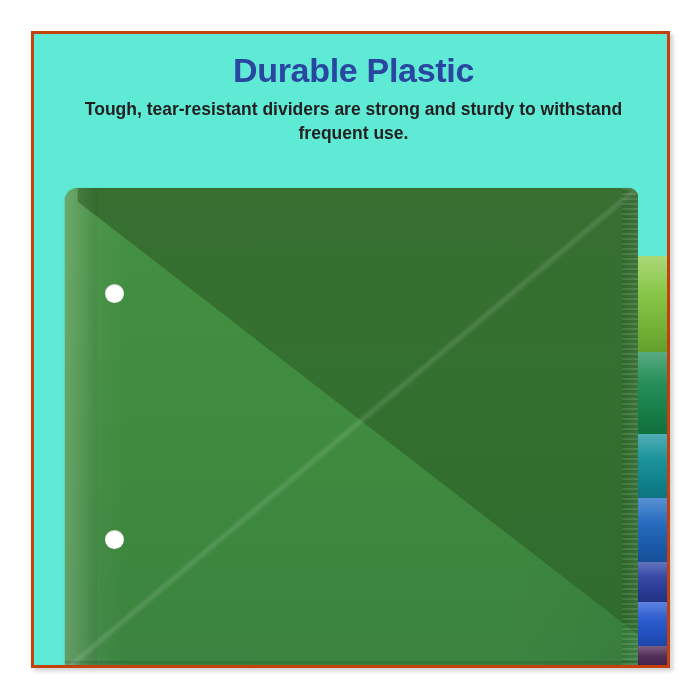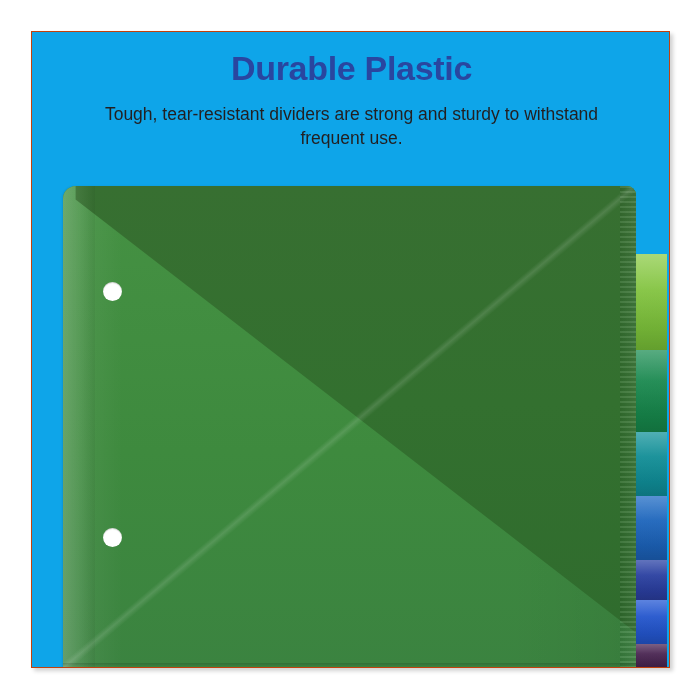--- a/index.html
+++ b/index.html
@@ -19,22 +19,22 @@
     background: #ffffff;
   }
 
   
   #product-card {
     position: absolute;
     left: 31px;
     top: 31px;
     width: 639px;
     height: 637px;
-    background: #0ea5e9;
-    border: 1px solid #c2410c;
+    background: #5eead4;
+    border: 3px solid #c2410c;
     box-shadow: 3px 3px 4px rgba(0,0,0,0.18);
     overflow: hidden;
     box-sizing: border-box;
   }
 
   
   #headline-block {
     position: absolute;
     left: 0;
     top: 18px;
@@ -45,24 +45,24 @@
   #headline-title {
     margin: 0;
     font-size: 34px;
     font-weight: bold;
     color: #2946a0;
     letter-spacing: -0.3px;
     line-height: 1.1;
   }
 
   #headline-subtitle {
-    margin: 16px auto 0 auto;
+    margin: 9px auto 0 auto;
     width: 560px;
     font-size: 17.5px;
-    font-weight: normal;
+    font-weight: bold;
     color: #231f20;
     line-height: 1.34;
   }
 
   
   #tab-stack {
     position: absolute;
     left: 571px;
     top: 191px;
     width: 64px;

